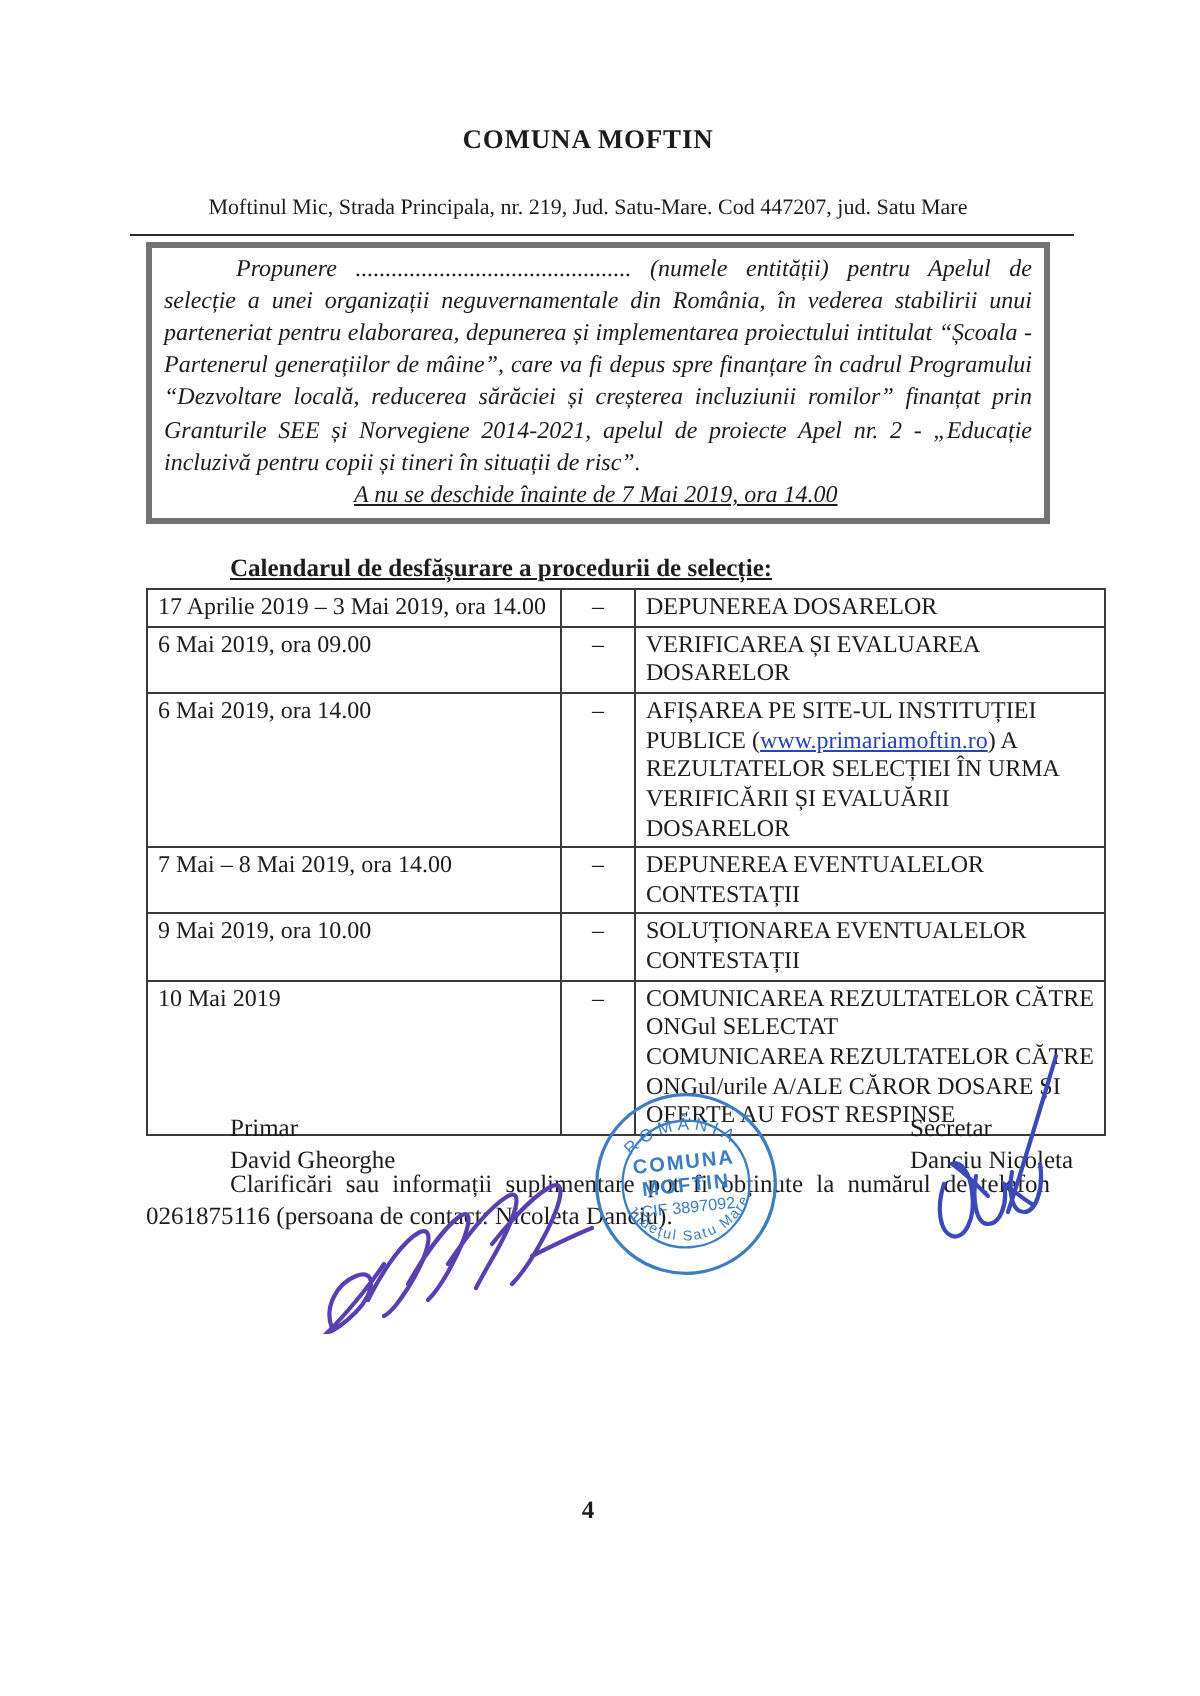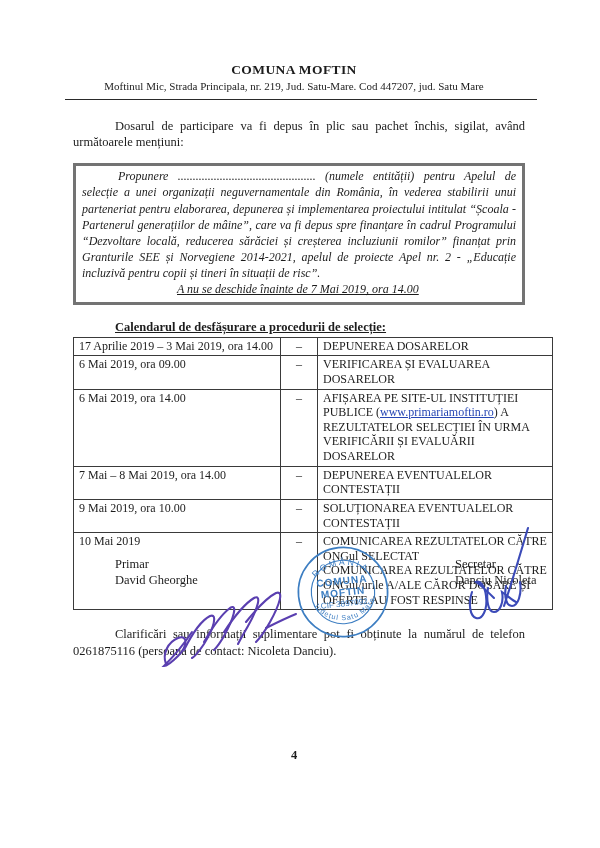--- a/index.html
+++ b/index.html
@@ -7,21 +7,21 @@
     position:relative;
     width:588px;height:848px;
     background:#ffffff;
     font-family:"Liberation Serif", serif;
     color:#1c1c1c;
     overflow:hidden;
   }
   
   .doc-header{padding-top:62px;text-align:center;line-height:1.25;}
   .doc-title{font-size:13.5px;font-weight:bold;letter-spacing:.4px;}
-  .doc-address{font-size:11px;margin-top:1px;}
+  .doc-address{font-size:11px;margin-top:19px;}
   .doc-contact{font-size:11px;margin-top:1px;}
   .doc-link{color:#2646b4;text-decoration:underline;cursor:pointer;}
   .header-rule{width:472px;margin:5px auto 0 65px;border:0;border-top:1.5px solid #2a2a2a;}
   
   .content{margin:0 63px 0 73px;}
   .intro-par{margin-top:18px;font-size:12.5px;line-height:1.32;text-align:justify;text-indent:42px;}
   .notice-box{
     margin-top:3px;border:3px solid #737373;
     padding:2px 6px 4px 6px;
     font-style:italic;font-size:12px;line-height:1.35;
@@ -56,21 +56,20 @@
 <div class="page">
 
   <div class="doc-header">
     <div class="doc-title">COMUNA MOFTIN</div>
     <div class="doc-address">Moftinul Mic, Strada Principala, nr. 219, Jud. Satu-Mare. Cod 447207, jud. Satu Mare</div>
   </div>
   <hr class="header-rule">
 
   <div class="content">
 
-    <p class="intro-par">Dosarul de participare va fi depus în plic sau pachet închis, sigilat, având următoarele mențiuni:</p>
 
     <div class="notice-box">
       <p class="notice-body">Propunere .............................................. (numele entității) pentru Apelul de selecție a unei organizații neguvernamentale din România, în vederea stabilirii unui parteneriat pentru elaborarea, depunerea și implementarea proiectului intitulat “Școala - Partenerul generațiilor de mâine”, care va fi depus spre finanțare în cadrul Programului “Dezvoltare locală, reducerea sărăciei și creșterea incluziunii romilor” finanțat prin Granturile SEE și Norvegiene 2014-2021, apelul de proiecte Apel nr. 2 - „Educație incluzivă pentru copii și tineri în situații de risc”.</p>
       <p class="notice-warning">A nu se deschide înainte de 7 Mai 2019, ora 14.00</p>
     </div>
 
     <p class="cal-title">Calendarul de desfășurare a procedurii de selecție:</p>
     <table class="calendar">
       <tbody>
           <tr>

